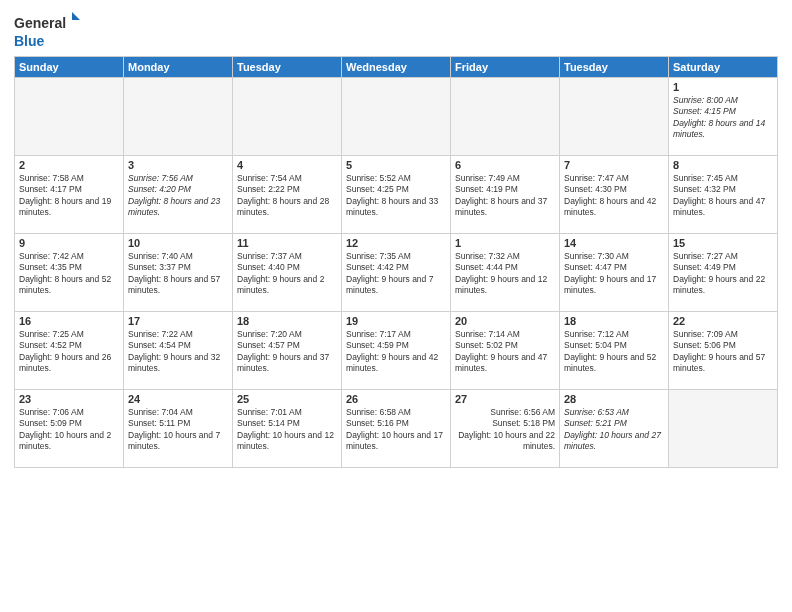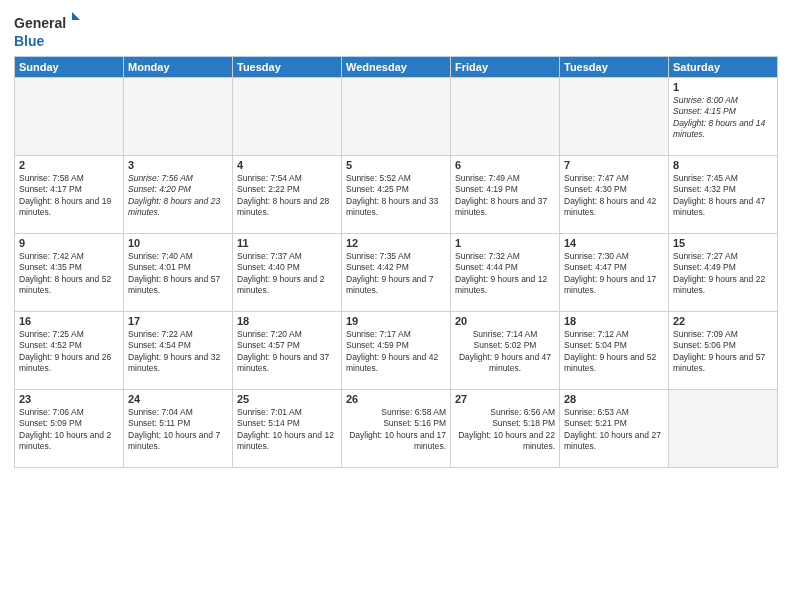--- a/index.html
+++ b/index.html
@@ -167,21 +167,21 @@
         <tr>
           <td>
             <span class="day-num">9</span>
             <div class="cell-text" style="white-space: pre-line;">Sunrise: 7:42 AM
 Sunset: 4:35 PM
 Daylight: 8 hours and 52 minutes.</div>
           </td>
           <td>
             <span class="day-num">10</span>
             <div class="cell-text" style="white-space: pre-line;">Sunrise: 7:40 AM
-Sunset: 4:01 PM
+Sunset: 3:37 PM
 Daylight: 8 hours and 57 minutes.</div>
           </td>
           <td>
             <span class="day-num">11</span>
             <div class="cell-text" style="white-space: pre-line;">Sunrise: 7:37 AM
 Sunset: 4:40 PM
 Daylight: 9 hours and 2 minutes.</div>
           </td>
           <td>
             <span class="day-num">12</span>
@@ -228,21 +228,21 @@
 Daylight: 9 hours and 37 minutes.</div>
           </td>
           <td>
             <span class="day-num">19</span>
             <div class="cell-text" style="white-space: pre-line;">Sunrise: 7:17 AM
 Sunset: 4:59 PM
 Daylight: 9 hours and 42 minutes.</div>
           </td>
           <td>
             <span class="day-num">20</span>
-            <div class="cell-text" style="white-space: pre-line; text-align: center;">Sunrise: 7:14 AM
+            <div class="cell-text" style="white-space: pre-line;">Sunrise: 7:14 AM
 Sunset: 5:02 PM
 Daylight: 9 hours and 47 minutes.</div>
           </td>
           <td>
             <span class="day-num">18</span>
             <div class="cell-text" style="white-space: pre-line;">Sunrise: 7:12 AM
 Sunset: 5:04 PM
 Daylight: 9 hours and 52 minutes.</div>
           </td>
           <td>
@@ -266,33 +266,33 @@
 Daylight: 10 hours and 7 minutes.</div>
           </td>
           <td>
             <span class="day-num">25</span>
             <div class="cell-text" style="white-space: pre-line;">Sunrise: 7:01 AM
 Sunset: 5:14 PM
 Daylight: 10 hours and 12 minutes.</div>
           </td>
           <td>
             <span class="day-num">26</span>
-            <div class="cell-text" style="white-space: pre-line; text-align: right;">Sunrise: 6:58 AM
+            <div class="cell-text" style="white-space: pre-line;">Sunrise: 6:58 AM
 Sunset: 5:16 PM
 Daylight: 10 hours and 17 minutes.</div>
           </td>
           <td>
             <span class="day-num">27</span>
             <div class="cell-text" style="white-space: pre-line; text-align: right;">Sunrise: 6:56 AM
 Sunset: 5:18 PM
 Daylight: 10 hours and 22 minutes.</div>
           </td>
           <td>
             <span class="day-num">28</span>
-            <div class="cell-text" style="white-space: pre-line;">Sunrise: 6:53 AM
+            <div class="cell-text" style="white-space: pre-line; font-style: italic;">Sunrise: 6:53 AM
 Sunset: 5:21 PM
 Daylight: 10 hours and 27 minutes.</div>
           </td>
           <td class="empty"></td>
         </tr>
       </tbody>
   </table>
 
 </div>
 

